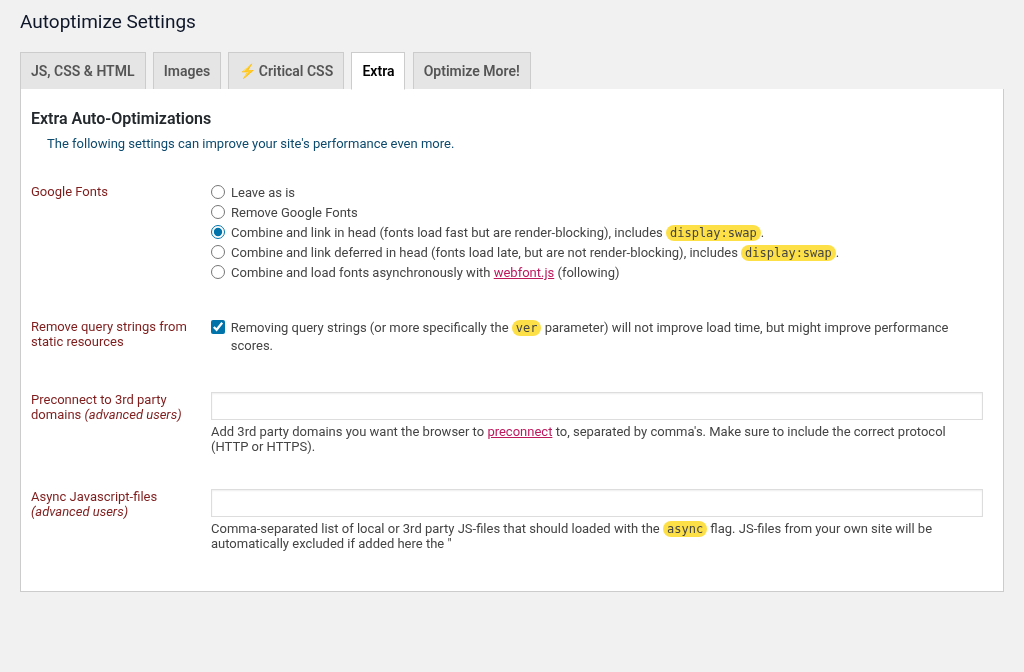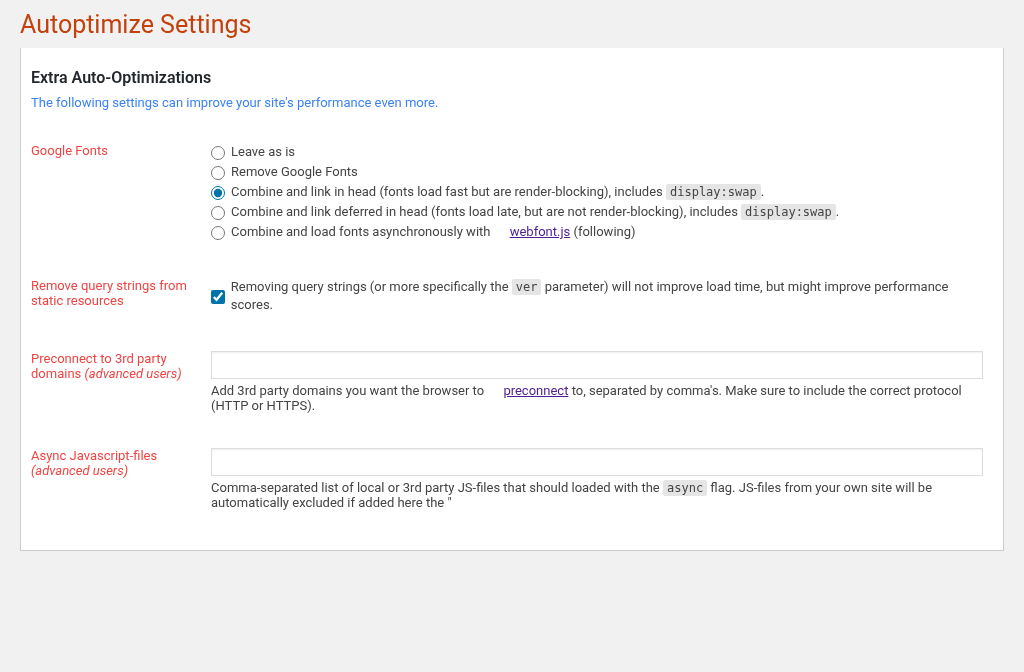--- a/index.html
+++ b/index.html
@@ -11,24 +11,24 @@
     color: #23282d;
     background: #f1f1f1;
     width: 1024px;
     height: 672px;
     overflow: hidden;
   }
   .wrap {
     padding: 10px 20px 20px 20px;
   }
   h1.page-title {
-    font-size: 25px;
+    font-size: 19px;
     font-weight: 400;
     margin: 0 0 10px 0;
-    color: #c2410c;
+    color: #0f172a;
   }
   .nav-tab-wrapper {
     border-bottom: 1px solid #ccc;
     margin: 0;
     padding-top: 9px;
     line-height: inherit;
   }
   .nav-tab {
     display: inline-block;
     padding: 6px 10px;
@@ -60,66 +60,66 @@
     margin-top: -1px;
   }
   h2.section-title {
     font-size: 16px;
     font-weight: 600;
     margin: 0 0 8px 0;
     color: #23282d;
   }
   p.section-desc {
     font-size: 13px;
-    color: #3b82f6;
-    margin: 0 0 18px 0;
+    color: #0c4a6e;
+    margin: 0 0 18px 16px;
   }
   table.form-table {
     width: 100%;
     border-collapse: collapse;
   }
   table.form-table th {
     text-align: left;
     vertical-align: top;
     width: 180px;
     padding: 15px 10px 20px 0;
     font-weight: 400;
     font-size: 13px;
-    color: #ef4444;
+    color: #7f1d1d;
   }
   table.form-table th .advanced {
     font-style: italic;
   }
   table.form-table td {
     vertical-align: top;
     padding: 15px 0 20px 0;
     font-size: 13px;
     color: #444;
   }
   .radio-row, .check-row {
     display: flex;
-    align-items: center;
+    align-items: flex-start;
     margin-bottom: 2px;
     line-height: 18px;
   }
   .radio-row input[type=radio],
   .check-row input[type=checkbox] {
     margin: 1px 6px 0 0;
     accent-color: #0073aa;
     width: 14px;
     height: 14px;
   }
   code {
-    background: #e5e5e5;
+    background: #fde047;
     padding: 1px 4px;
     font-size: 12px;
     font-family: Consolas, Monaco, monospace;
-    border-radius: 2px;
-  }
-  a { color: #4c1d95; text-decoration: underline; cursor: pointer; margin-left: 16px; }
+    border-radius: 8px;
+  }
+  a { color: #be185d; text-decoration: underline; cursor: pointer; }
   input.text-field {
     width: 100%;
     padding: 4px 6px;
     border: 1px solid #ddd;
     box-shadow: inset 0 1px 2px rgba(0,0,0,.07);
     font-size: 14px;
     height: 28px;
     background: #fff;
   }
   p.help {
@@ -127,20 +127,27 @@
     font-size: 13px;
     color: #444;
   }
 </style>
 </head>
 <body>
 
 <div class="wrap">
   <h1 class="page-title">Autoptimize Settings</h1>
 
+  <div class="nav-tab-wrapper">
+    <a class="nav-tab">JS, CSS &amp; HTML</a>
+    <a class="nav-tab">Images</a>
+    <a class="nav-tab"><span class="tab-icon">⚡</span><span>Critical CSS</span></a>
+    <a class="nav-tab nav-tab-active">Extra</a>
+    <a class="nav-tab">Optimize More!</a>
+  </div>
 
   <div class="settings-panel">
     <h2 class="section-title">Extra Auto-Optimizations</h2>
     <p class="section-desc">The following settings can improve your site's performance even more.</p>
 
     <table class="form-table">
 
       <tbody>
           <tr>
         <th>Google Fonts</th>

